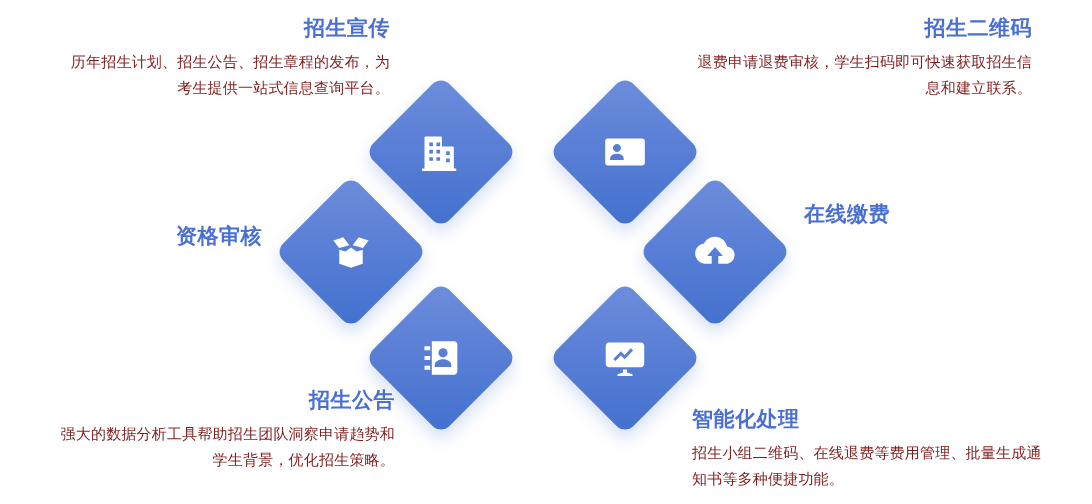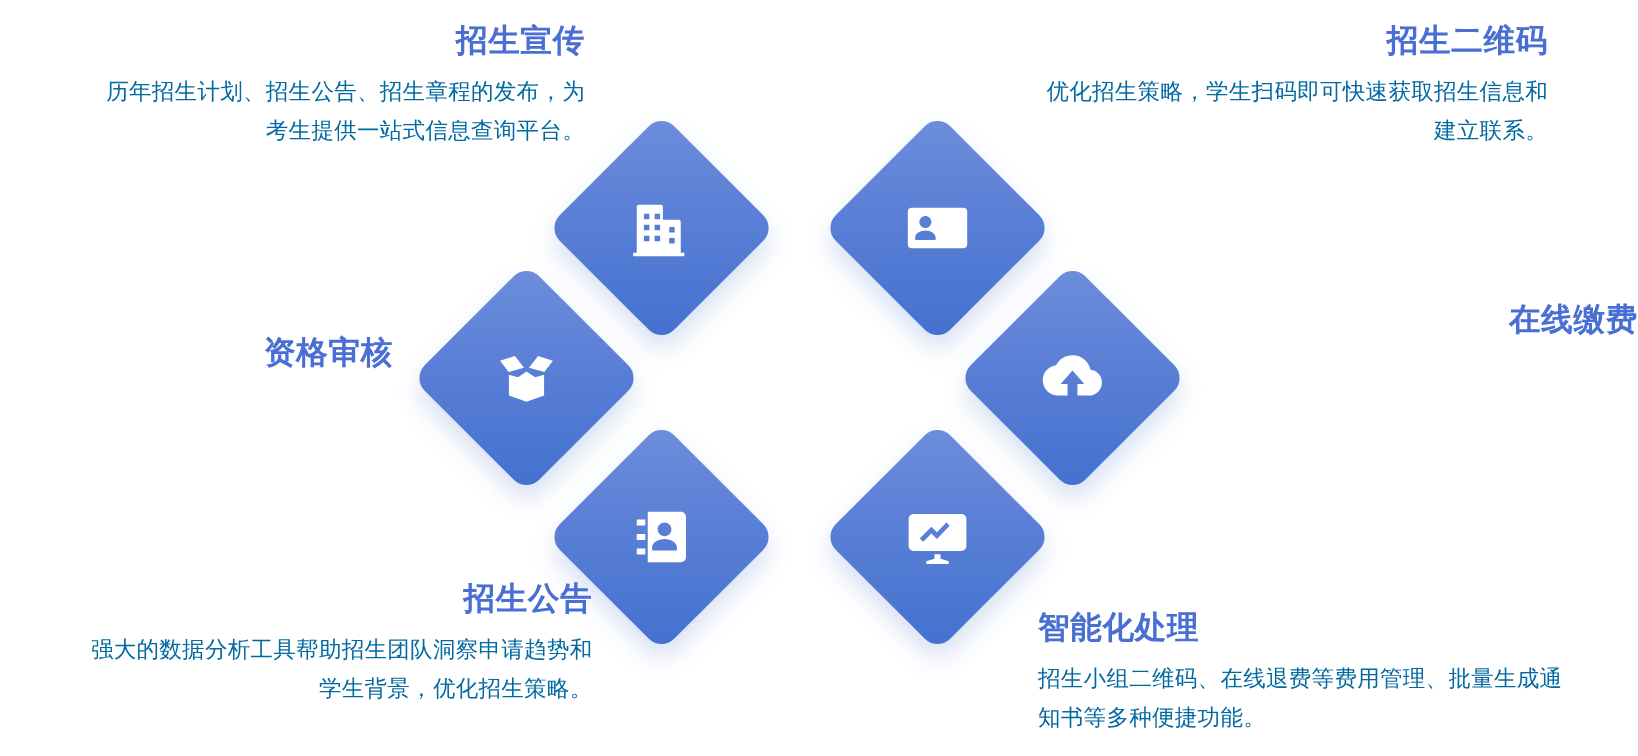--- a/index.html
+++ b/index.html
@@ -28,36 +28,36 @@
   .feature-title {
     font-size: 21px;
     font-weight: bold;
     color: #4a6fd4;
     line-height: 1.35;
     margin: 0 0 7px 0;
     letter-spacing: 0.5px;
   }
   .feature-desc {
     font-size: 15px;
-    color: #0369a1;
+    color: #7f1d1d;
     line-height: 1.72;
     margin: 0;
     letter-spacing: 0.2px;
   }
   .align-right { text-align: right; }
   .align-left  { text-align: left; }
 
   
   .t-promo    { left: 60px;  top: 14px;  width: 330px; }
   .t-review   { left: 0px;   top: 200px; width: 262px; margin-top: 22px; }
   .t-data     { left: 50px;  top: 386px; width: 345px; }
 
   
   .t-qrcode   { left: 692px; top: 14px;  width: 340px; text-align: right; }
-  .t-payment  { left: 822px; top: 200px; width: 270px; text-align: right; }
+  .t-payment  { left: 804px; top: 200px; width: 270px; }
   .t-smart    { left: 692px; top: 386px; width: 350px; margin-top: 19px; }
 
   
   .diamond {
     position: absolute;
     width: 108px;
     height: 108px;
     border-radius: 12px;
     transform: rotate(45deg);
     background: linear-gradient(135deg, #6d8edb 0%, #5d81d7 38%, #4271ce 100%);
@@ -102,21 +102,21 @@
     <div class="feature-title">资格审核</div>
   </div>
 
   <div class="feature-text t-data align-right">
     <div class="feature-title">招生公告</div>
     <div class="feature-desc">强大的数据分析工具帮助招生团队洞察申请趋势和学生背景，优化招生策略。</div>
   </div>
 
   <div class="feature-text t-qrcode align-left">
     <div class="feature-title">招生二维码</div>
-    <div class="feature-desc">优化招生策略，学生扫码即可快速获取招生信息和建立联系。</div>
+    <div class="feature-desc">退费申请退费审核，学生扫码即可快速获取招生信息和建立联系。</div>
   </div>
 
   <div class="feature-text t-payment align-left">
     <div class="feature-title">在线缴费</div>
   </div>
 
   <div class="feature-text t-smart align-left">
     <div class="feature-title">智能化处理</div>
     <div class="feature-desc">招生小组二维码、在线退费等费用管理、批量生成通知书等多种便捷功能。</div>
   </div>

